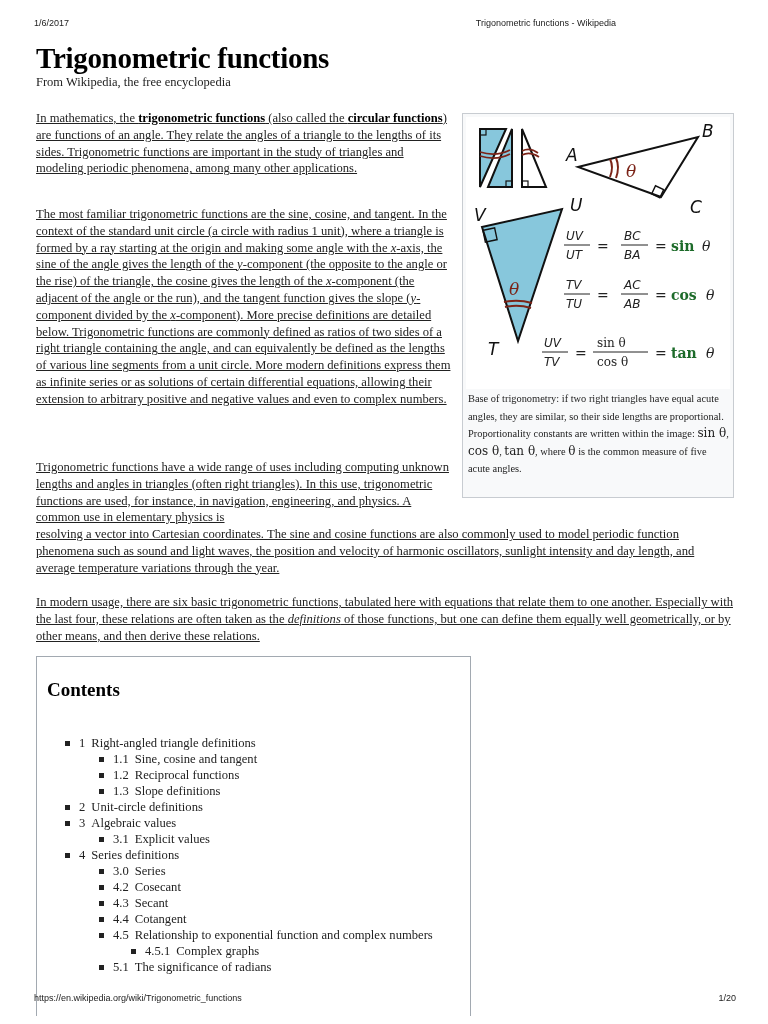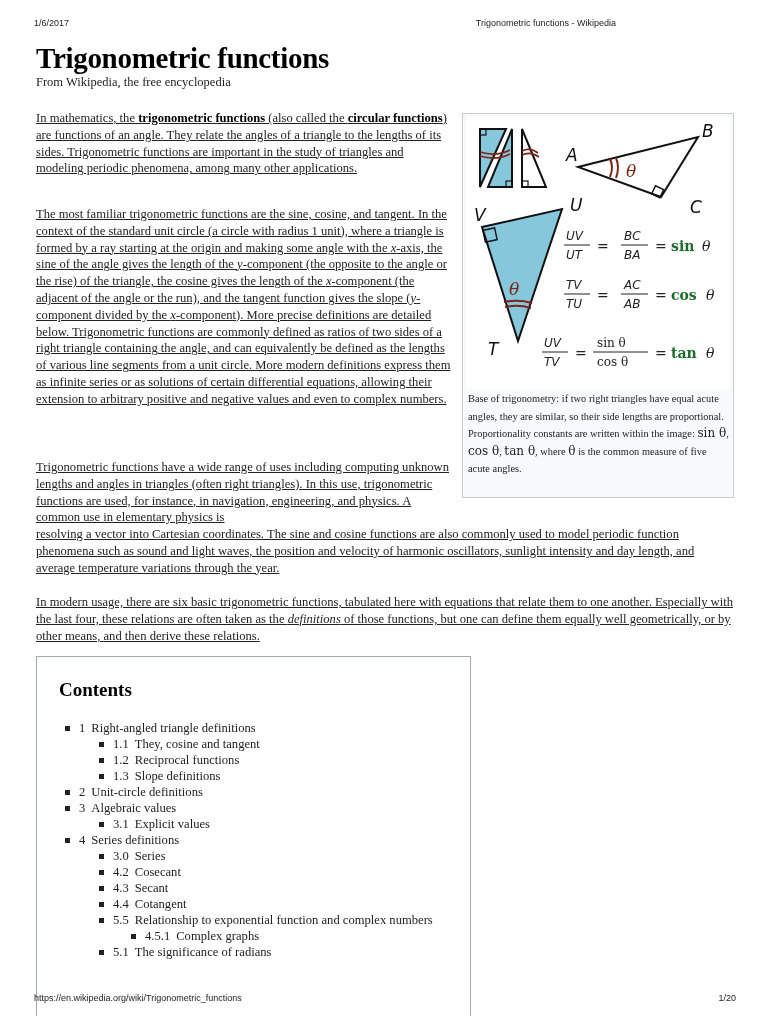--- a/index.html
+++ b/index.html
@@ -25,22 +25,22 @@
   .p3-b { top: 526px; width: 700px; }
   .p4 { top: 594px; width: 710px; }
 
   .thumb { position: absolute; left: 462px; top: 113px; width: 272px; height: 385px; border: 1px solid #c8ccd1; background: #f8f9fa; }
   .thumb-inner { position: absolute; left: 3px; top: 3px; width: 264px; height: 272px; background: #fff; }
   .thumb-inner svg { display: block; }
   .thumb-caption { position: absolute; left: 5px; top: 276px; width: 262px; font-size: 10.4px; line-height: 17.6px; color: #222; }
   .thumb-caption .m { font-family: "DejaVu Serif", serif; font-size: 12px; }
 
   .toc { position: absolute; left: 36px; top: 656px; width: 435px; height: 360px; border: 1px solid #a2a9b1; border-bottom: none; background: #fff; }
-  .toc h2 { position: absolute; left: 22px; top: 22px; font-size: 19px; font-weight: bold; color: #000; }
-  .toc ul { list-style: none; position: absolute; left: 0; top: 63px; width: 100%; }
+  .toc h2 { position: absolute; left: 10px; top: 22px; font-size: 19px; font-weight: bold; color: #000; }
+  .toc ul { list-style: none; position: absolute; left: 0; top: 78px; width: 100%; }
   .toc li { position: relative; font-size: 12.6px; line-height: 16px; color: #222; white-space: nowrap; }
   .toc li .bullet { position: absolute; top: 6px; width: 5px; height: 5px; background: #222; }
   .toc li.l1 { padding-left: 42px; }
   .toc li.l1 .bullet { left: 28px; }
   .toc li.l2 { padding-left: 76px; }
   .toc li.l2 .bullet { left: 62px; }
   .toc li.l3 { padding-left: 108px; }
   .toc li.l3 .bullet { left: 94px; }
   .toc li .num { margin-right: 6px; }
   .toc li a { color: #222; text-decoration: none; }
@@ -138,32 +138,32 @@
       </g>
     </svg>
   </div>
   <div class="thumb-caption"><span>Base of trigonometry: if two right triangles have equal acute angles, they are similar, so their side lengths are proportional. Proportionality constants are written within the image: </span><span class="m">sin θ</span><span>, </span><span class="m">cos θ</span><span>, </span><span class="m">tan θ</span><span>, where </span><span class="m">θ</span><span> is the common measure of five acute angles.</span></div>
 </div>
 
 <div class="toc">
   <h2>Contents</h2>
   <ul>
     <li class="l1"><span class="bullet"></span><a><span class="num">1</span><span>Right-angled triangle definitions</span></a></li>
-    <li class="l2"><span class="bullet"></span><a><span class="num">1.1</span><span>They, cosine and tangent</span></a></li>
+    <li class="l2"><span class="bullet"></span><a><span class="num">1.1</span><span>Sine, cosine and tangent</span></a></li>
     <li class="l2"><span class="bullet"></span><a><span class="num">1.2</span><span>Reciprocal functions</span></a></li>
     <li class="l2"><span class="bullet"></span><a><span class="num">1.3</span><span>Slope definitions</span></a></li>
     <li class="l1"><span class="bullet"></span><a><span class="num">2</span><span>Unit-circle definitions</span></a></li>
     <li class="l1"><span class="bullet"></span><a><span class="num">3</span><span>Algebraic values</span></a></li>
     <li class="l2"><span class="bullet"></span><a><span class="num">3.1</span><span>Explicit values</span></a></li>
     <li class="l1"><span class="bullet"></span><a><span class="num">4</span><span>Series definitions</span></a></li>
     <li class="l2"><span class="bullet"></span><a><span class="num">3.0</span><span>Series</span></a></li>
     <li class="l2"><span class="bullet"></span><a><span class="num">4.2</span><span>Cosecant</span></a></li>
     <li class="l2"><span class="bullet"></span><a><span class="num">4.3</span><span>Secant</span></a></li>
     <li class="l2"><span class="bullet"></span><a><span class="num">4.4</span><span>Cotangent</span></a></li>
-    <li class="l2"><span class="bullet"></span><a><span class="num">5.5</span><span>Relationship to exponential function and complex numbers</span></a></li>
+    <li class="l2"><span class="bullet"></span><a><span class="num">4.5</span><span>Relationship to exponential function and complex numbers</span></a></li>
     <li class="l3"><span class="bullet"></span><a><span class="num">4.5.1</span><span>Complex graphs</span></a></li>
     <li class="l2"><span class="bullet"></span><a><span class="num">5.1</span><span>The significance of radians</span></a></li>
   </ul>
 </div>
 
 <div class="print-footer">
   <span class="url">https://en.wikipedia.org/wiki/Trigonometric_functions</span>
   <span class="pagenum">1/20</span>
 </div>
 

